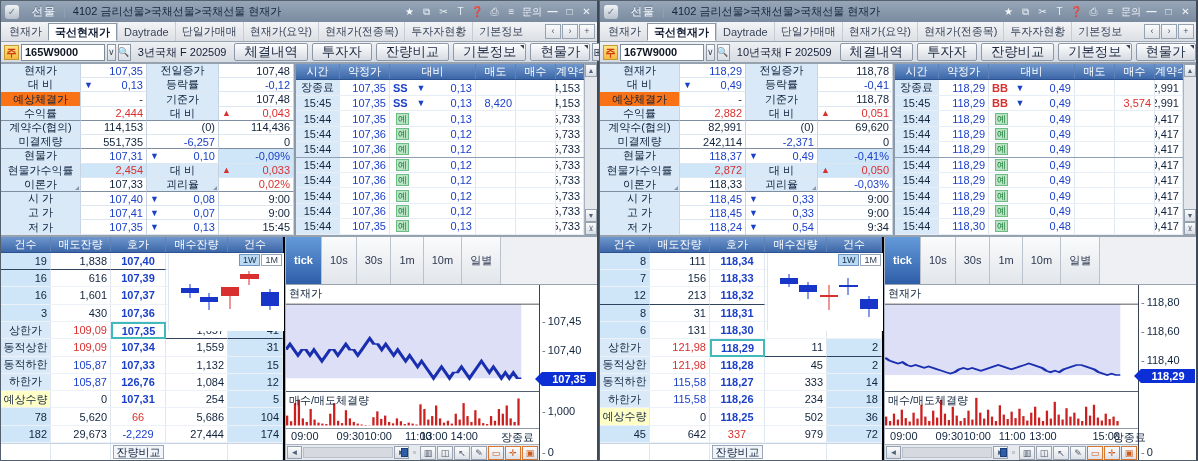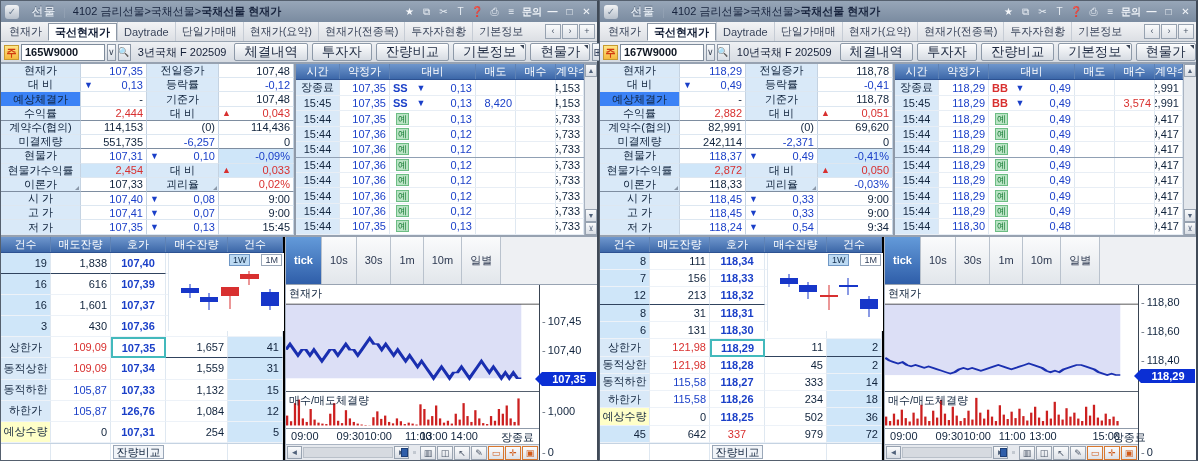--- a/index.html
+++ b/index.html
@@ -6,25 +6,25 @@
   body{width:1198px;height:461px;overflow:hidden;background:#39424e;
        font-family:"Liberation Sans","DejaVu Sans",sans-serif;font-size:11px;-webkit-font-smoothing:none}
   #app{display:flex;width:1198px;height:461px}
   .panel{width:599px;height:461px;position:relative;background:#c9d3e0;border:1px solid #55606e;border-right:2px solid #404a57;display:flex;flex-direction:column}
   
   .titlebar{height:21px;flex:0 0 21px;background:linear-gradient(#97a6b8,#7a8ba0);display:flex;align-items:center;padding:0 4px;gap:5px}
   .logo{width:14px;height:14px;border-radius:3px;background:linear-gradient(#f2f4f6,#b7c0cb);color:#6d7e92;font-size:10px;font-weight:bold;text-align:center;line-height:13px;flex:0 0 14px}
   .wbadge{color:#dfe6ee;text-shadow:0 -1px 0 #5c6c82;font-weight:bold;letter-spacing:1px;margin-left:8px}
   .tsep{color:#93a2b4;margin:0 2px}
   .wtitle{color:#17233d;white-space:nowrap}
-  .wtitle b{font-weight:bold}
+  .wtitle b{font-weight:normal}
   .tb-right{margin-left:auto;display:flex;align-items:center;gap:4px;color:#e9eef4;font-size:10px}
   .tb-ic{width:13px;text-align:center;cursor:default}
   .tb-ic.star{color:#f5f7fa}
-  .tb-txt{color:#eef2f7;font-weight:bold}
+  .tb-txt{color:#eef2f7;font-weight:normal}
   .winbtn{width:13px;text-align:center;color:#f2f5f9;font-weight:bold}
   
   .tabbar{height:20px;flex:0 0 20px;background:linear-gradient(#f3f4f6,#dcdfe4);border-bottom:1px solid #9aa5b2;display:flex;align-items:stretch;padding-left:2px}
   .tab{display:flex;align-items:center;padding:0 6px;color:#39445a;border-left:1px solid #c6ccd5;white-space:nowrap;cursor:default}
   .tab:first-child{border-left:none}
   .tab.active{background:#fff;border:1px solid #8c97a5;border-bottom:1px solid #fff;font-weight:bold;color:#101b33;margin-top:1px}
   .tabnav{margin-left:auto;display:flex;gap:1px;align-items:center;padding-right:2px}
   .navbtn{width:16px;height:15px;border:1px solid #97a2b0;background:linear-gradient(#fafbfc,#dde1e7);color:#4a5668;text-align:center;line-height:13px;font-size:9px}
   
   .toolbar{height:22px;flex:0 0 22px;background:linear-gradient(#eef0f3,#d6dbe2);border-bottom:2px solid #97a2b1;display:flex;align-items:center;gap:2px;padding:0 3px}
@@ -34,21 +34,21 @@
   .iname{color:#141f37;margin:0 6px 0 5px;white-space:nowrap}
   .tbtns{margin-left:auto;display:flex;gap:4px;align-items:center}
   .tbtn{position:relative;height:18px;padding:0 9px;border:1px solid #8d99a8;border-radius:2px;background:linear-gradient(#fcfdfe,#d7dce3);box-shadow:inset 0 1px 0 #fff;color:#1d2940;line-height:16px;white-space:nowrap}
   .tbtn.flag::after{content:"";position:absolute;top:1px;right:1px;border-top:4px solid #3a4556;border-left:4px solid transparent}
   .gridbtn{width:19px;height:18px;border:1px solid #8d99a8;background:linear-gradient(#fcfdfe,#d7dce3);color:#32405a;text-align:center;line-height:16px;font-size:11px}
   
   .upper{flex:0 0 171px;display:flex;border-bottom:2px solid #97a2b1;background:#fff}
   .infogrid{width:295px;flex:0 0 295px;border-right:2px solid #8f9aa9;display:grid;grid-template-columns:80px 66px 72px 75px;grid-auto-rows:14.22px;background:#fff}
   .ic{border-right:1px solid #c5d3e2;border-bottom:1px solid #dde7f1;display:flex;align-items:center;justify-content:flex-end;padding:0 3px;color:#10233c;overflow:hidden;white-space:nowrap}
   .ic.lbl{background:#d9e9f8;justify-content:center;color:#13263f}
-  .ic.ybg{background:#3b82f6}
+  .ic.ybg{background:#f97316}
   .ic.lb{background:#cfe6f9}
   .ic.sec{border-bottom:1px solid #7e8da0}
   .ic .ar{margin-right:auto;font-size:9px}
   .cu{color:#d8302f}.cd{color:#1a3fc8}.ck{color:#10233c}
   .corner{position:relative}
   .corner::after{content:"";position:absolute;right:1px;bottom:1px;border-bottom:4px solid #8a97a8;border-left:4px solid transparent}
   
   .tt{flex:1;display:flex;background:#fff}
   .tt-main{flex:1;display:flex;flex-direction:column}
   .thead{flex:0 0 15px;display:grid;background:linear-gradient(#6f97cd,#3c67a8);color:#fff;align-items:center;text-align:center;border-bottom:1px solid #2d5292}
@@ -78,21 +78,21 @@
   .bkrow .lb{background:#cfe6f9}
   .bkrow .lab{background:#d9e9f8;justify-content:center;color:#13263f;font-weight:normal}
   .bkrow .ylab{background:#ffffc8;justify-content:center;color:#13263f}
   .bkrow .sel{border:2px solid #43b9bc;background:#fff}
   .bkrow .dsep{border-bottom:1px solid #30435e}
   .bkrow .red{color:#d8302f}.bkrow .blue{color:#1a3fc8}
   .bkfoot{flex:0 0 16px;display:grid;grid-template-columns:50px 60px 55px 62px 1fr;border-top:1px solid #c5d3e2}
   .bkfoot>div{border-right:1px solid #dfe8f1}
   .bkfoot .fb{margin:1px 2px;border:1px solid #9aa7b8;background:#f2f5f9;color:#13263f;text-align:center;line-height:12px}
   .mini{position:absolute;left:167px;top:16px;width:116px;height:78px;background:#fff;border-left:1px solid #dfe8f1}
-  .minibtns{position:absolute;top:1px;right:2px;display:flex;gap:11px}
+  .minibtns{position:absolute;top:1px;right:2px;display:flex;gap:1px}
   .mb{padding:0 3px;height:12px;font-size:9px;line-height:11px;border:1px solid #9aa7b8;background:#fff;color:#32405a}
   .mb.on{background:#bcd9f2;border-color:#6f97c5;color:#14304f}
   .cndl{position:absolute}
   .cndl .wick{position:absolute;left:50%;width:1px;transform:translateX(-50%)}
   .cndl .bdy{position:absolute;left:0;width:100%}
   .cb .wick,.cb .bdy{background:#1736c9}
   .cr .wick,.cr .bdy{background:#d83030}
   
   .chartbox{flex:1;display:flex;flex-direction:column;background:#fff;border-left:1px solid #aab4c2}
   .chtabs{flex:0 0 16px;background:#eef0f3;border-bottom:1px solid #98a3b2;display:flex}
@@ -532,20 +532,34 @@
               <div>1,084</div>
               <div class="lb">12</div>
             </div>
             <div class="bkrow">
               <div class="ylab">예상수량</div>
               <div>0</div>
               <div class="pr">107,31</div>
               <div>254</div>
               <div class="lb">5</div>
             </div>
+            <div class="bkrow">
+              <div class="lb">78</div>
+              <div>5,620</div>
+              <div class="red" style="justify-content: center;">66</div>
+              <div>5,686</div>
+              <div class="lb">104</div>
+            </div>
+            <div class="bkrow">
+              <div class="lb">182</div>
+              <div>29,673</div>
+              <div class="blue" style="justify-content: center;">-2,229</div>
+              <div>27,444</div>
+              <div class="lb">174</div>
+            </div>
           </div>
         <div class="bkfoot">
           <div></div>
             <div></div>
             <div class="fb">잔량비교</div>
             <div></div>
             <div></div>
         </div>
         <div class="mini">
             <div class="minibtns">

